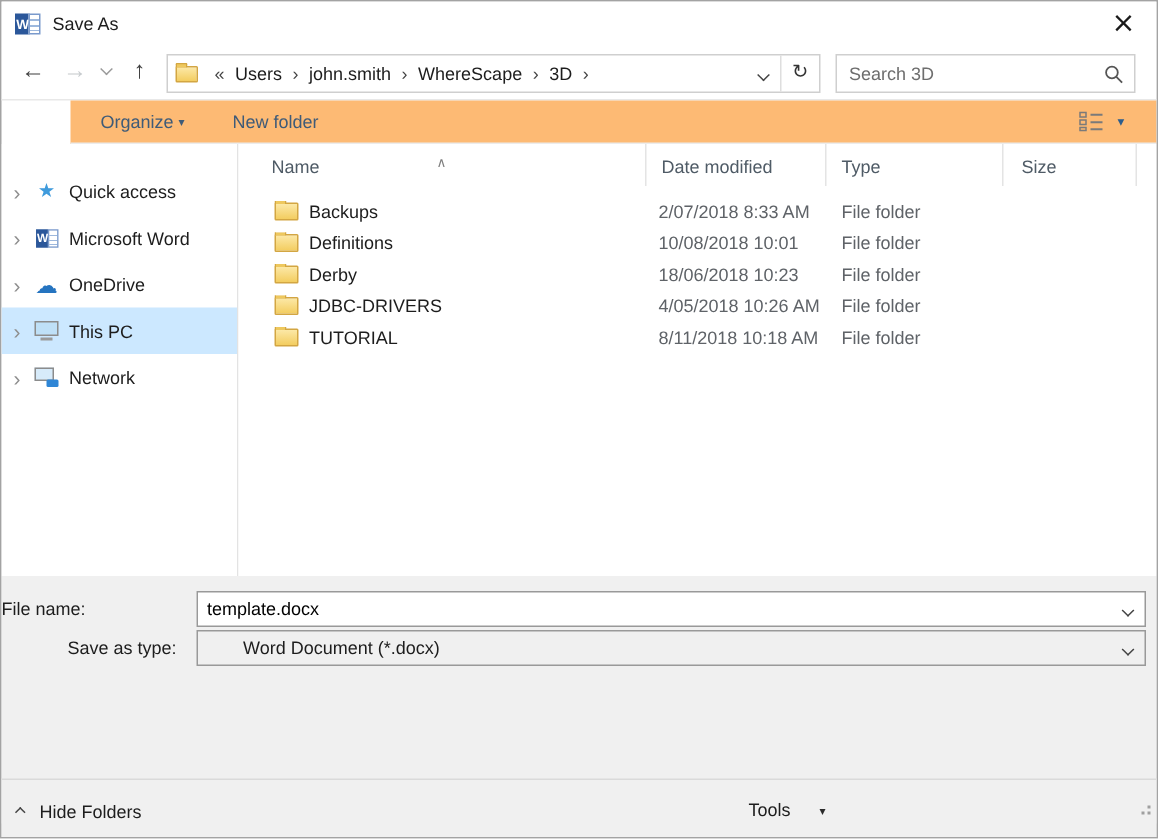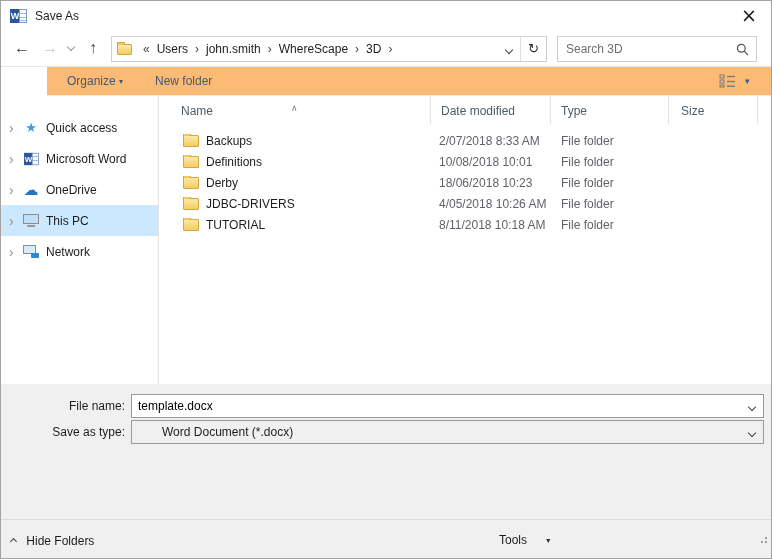--- a/index.html
+++ b/index.html
@@ -72,21 +72,21 @@
   .hc.name{padding-left:22px;} .hc.date{padding-left:10px;} .hc.type{padding-left:10px;} .hc.size{padding-left:12px;}
   .sort-ind{position:absolute; left:132px; top:-3px; font-size:9px; color:#808080;}
   .rows{padding-top:6px;}
   .frow{display:grid; grid-template-columns:272px 120px 118px 1fr; height:21px; align-items:center;}
   .fname{display:flex; align-items:center; padding-left:24px; overflow:hidden; white-space:nowrap;}
   .frow .folder-ic{width:16px; height:12px; margin-right:7px;}
   .fdate,.ftype{color:#5f6368; padding-left:8px; white-space:nowrap;}
   .ftype{padding-left:10px;}
   
   .formpanel{position:absolute; left:0; top:383px; right:0; height:176px; background:#f0f0f0;}
-  .flabel{position:absolute; left:0; width:124px; height:24px; line-height:24px; text-align:right;}
+  .flabel{position:absolute; left:0; width:124px; height:24px; line-height:24px; }
   .combo{position:absolute; left:130px; width:633px; height:24px; border:1px solid #999; display:flex; align-items:center; background:#fff;}
   .combo input{flex:1; border:none; outline:none; padding-left:6px; font:12px "Liberation Sans","DejaVu Sans",sans-serif; background:transparent;}
   .combo .val{flex:1; padding-left:6px; line-height:22px; white-space:nowrap;}
   .combo .drop{width:22px; text-align:center;}
   .combo.gray{background:#f0f0f0;padding-left:24px;}
   
   .footer{position:absolute; left:0; top:518px; right:0; height:30px; background:#f0f0f0; border-top:1px solid #dadada;}
   .hide-folders{position:absolute; left:10px; top:0; height:40px; line-height:40px;}
   .hide-caret{display:inline-block; margin-right:7px; vertical-align:1px;}
   .hide-caret .chev{width:5px; height:5px; border-color:#444;}

